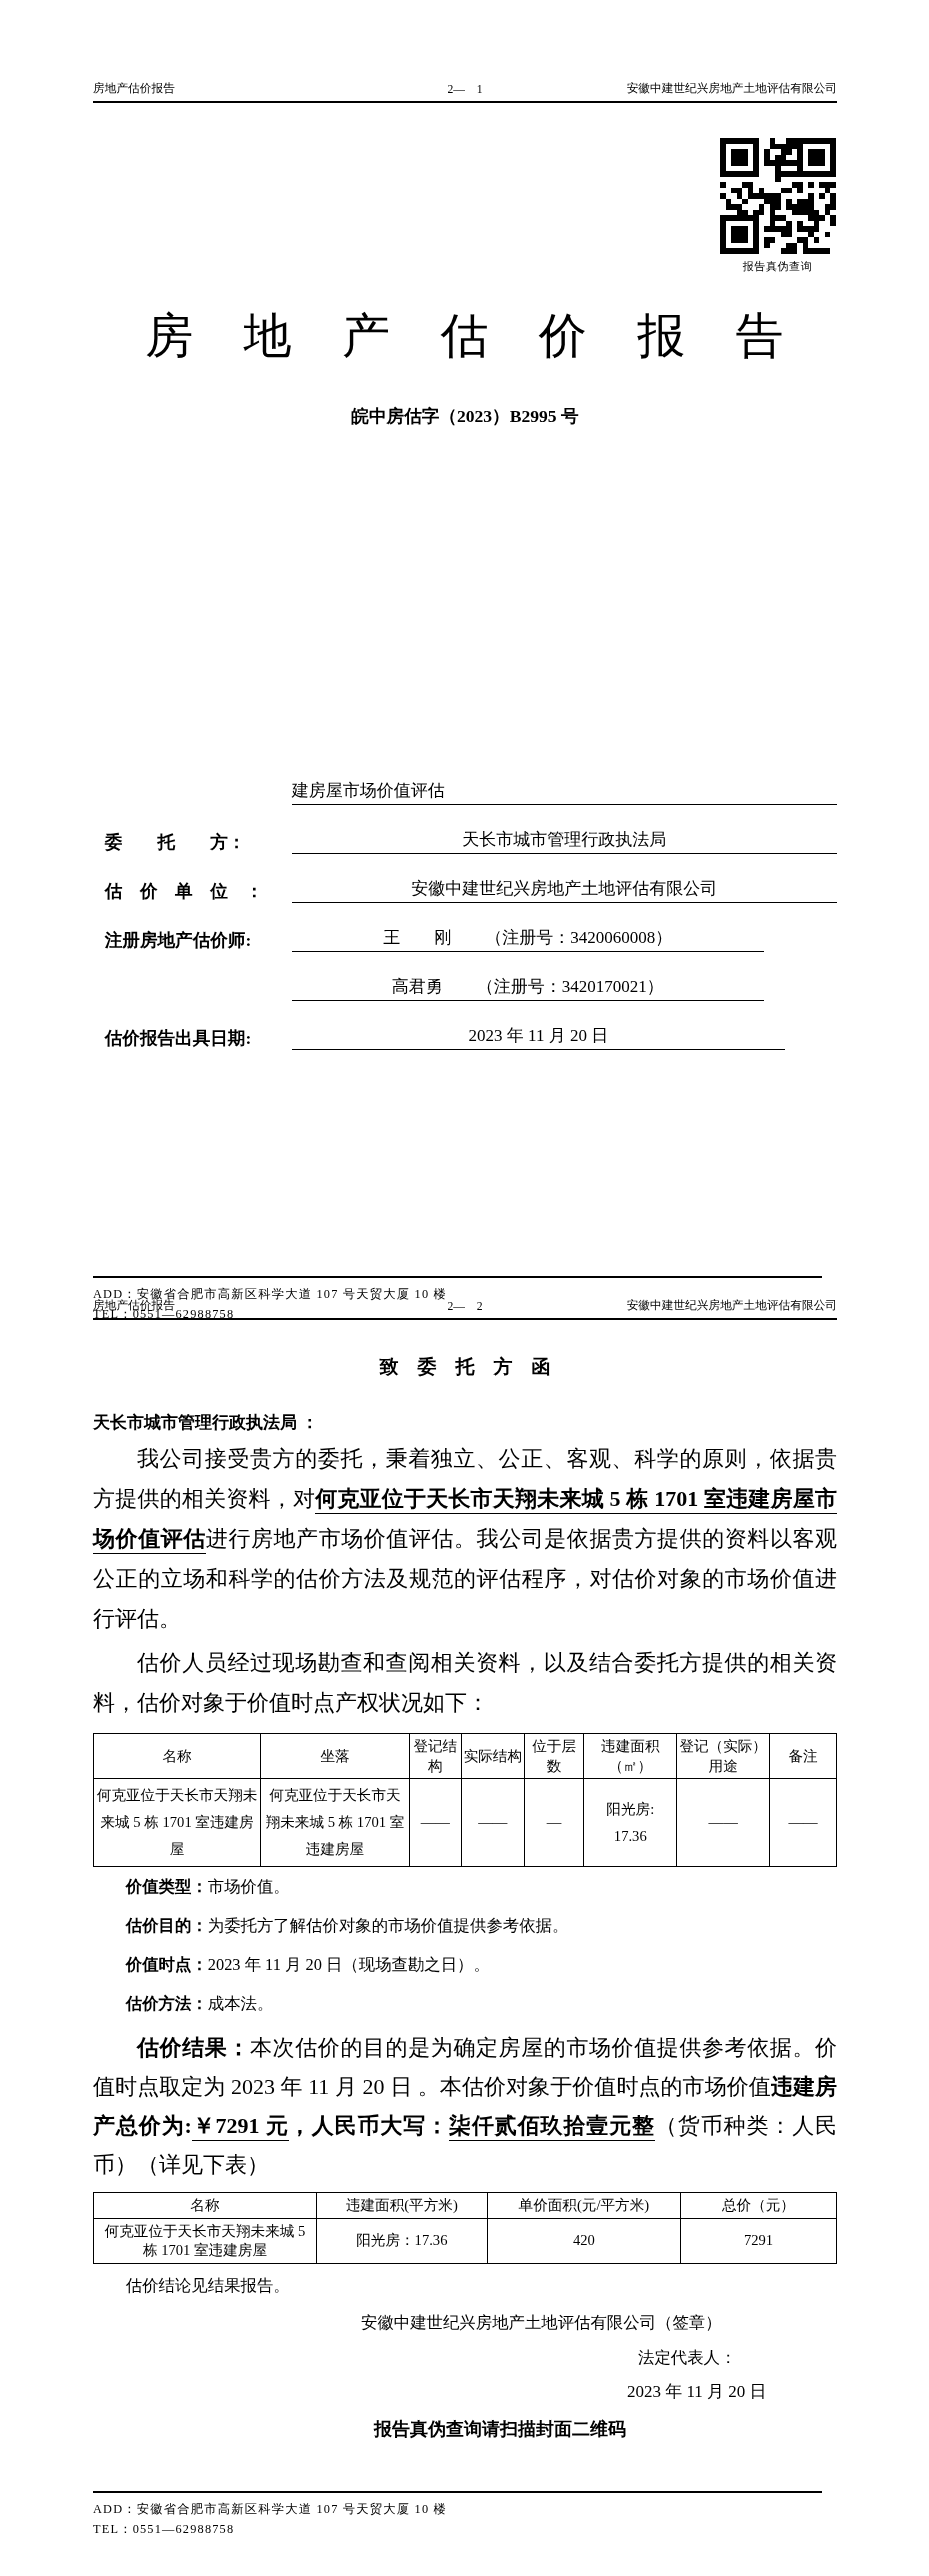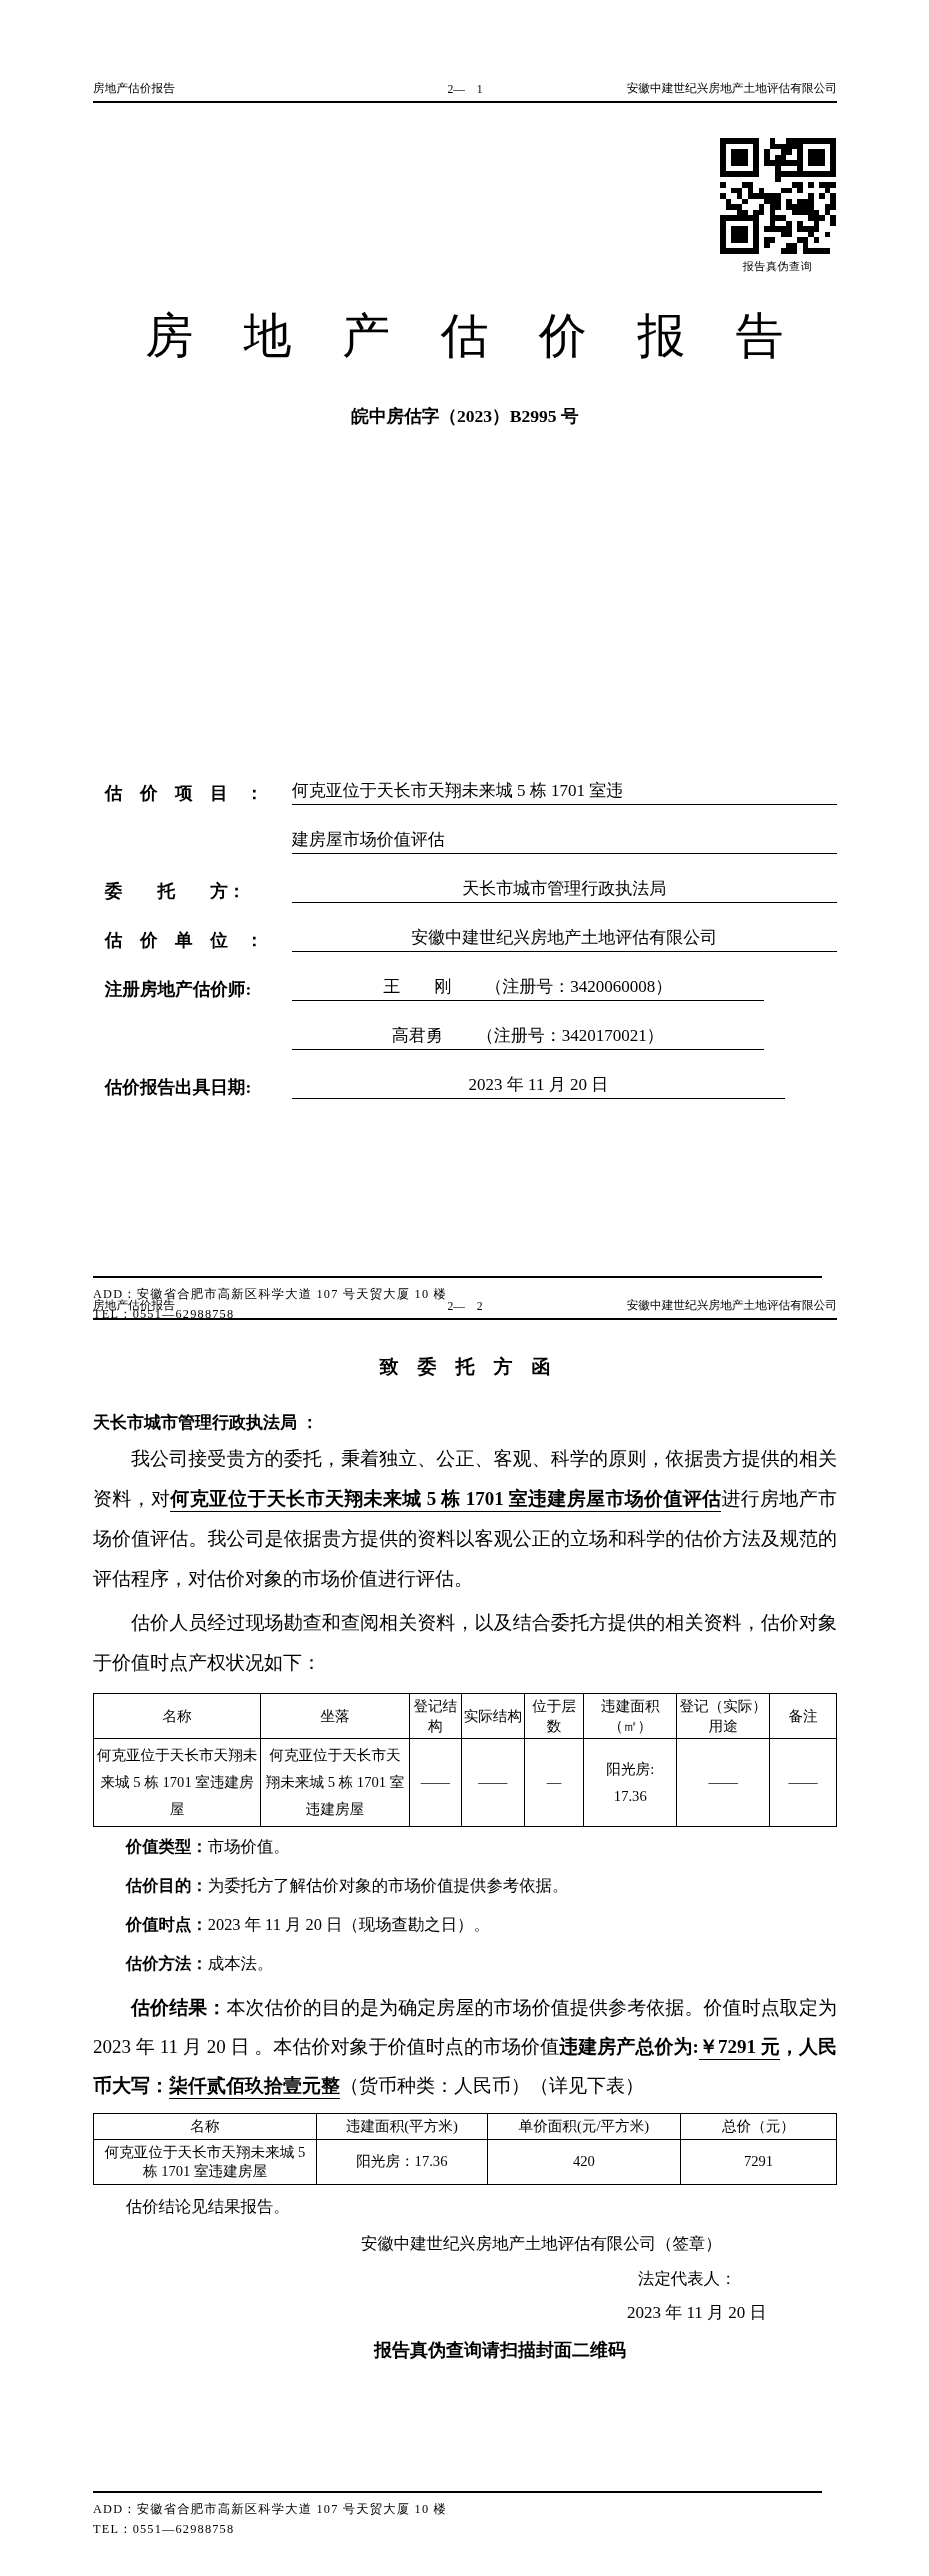--- a/index.html
+++ b/index.html
@@ -30,21 +30,21 @@
   .frow.short2 .fval{margin-right:52px;}
 
   .pg-footer{position:absolute;left:0;right:15px;font-size:12.3px;margin-top:48px;}
   #p1 .pg-footer{top:1228px;}
   #p2 .pg-footer{top:1154px;}
   .pg-footer .hr{margin:0 0 5.9px;}
   .pg-footer div{line-height:20px;letter-spacing:1.2px;}
 
   .p2-title{margin-top:34px;text-align:center;font-size:19px;font-weight:bold;}
   .addressee{margin-top:30.5px;font-size:17px;font-weight:bold;}
-  .body-p{font-size:19px;line-height:40px;text-align:justify;text-indent:2em;margin:4.7px 0 0;}
+  .body-p{font-size:22px;line-height:40px;text-align:justify;text-indent:2em;margin:4.7px 0 0;}
   .b{font-weight:bold;}
   .u{border-bottom:1.8px solid #000;padding-bottom:2.3px;}
 
   table{border-collapse:collapse;width:100%;table-layout:fixed;}
   .t1{margin-top:9.4px;font-size:14.6px;border:1.8px solid #000;}
   .t1 th,.t1 td{border:1.2px solid #000;text-align:center;vertical-align:middle;padding:2.3px 1.8px;font-weight:normal;line-height:20px;}
   .t1 tbody td{height:82px;line-height:27px;}
   .area-cell{white-space:pre-line;}
 
   .info-line{font-size:16.4px;line-height:39px;text-indent:2em;margin:0;}
@@ -306,24 +306,20 @@
           </svg>
         <div class="qr-cap">报告真伪查询</div>
       </div>
     </div>
 
     <h1 class="main-title">房　地　产　估　价　报　告</h1>
     <div class="doc-no">皖中房估字（2023）B2995 号</div>
 
     <div class="fields">
       <div class="frow">
-        <span class="flabel">估　价　项　目　：</span>
-        <span class="fval">何克亚位于天长市天翔未来城 5 栋 1701 室违</span>
-      </div>
-      <div class="frow">
         <span class="flabel"></span>
         <span class="fval">建房屋市场价值评估</span>
       </div>
       <div class="frow">
         <span class="flabel">委　　托　　方：</span>
         <span class="fval center">天长市城市管理行政执法局</span>
       </div>
       <div class="frow">
         <span class="flabel">估　价　单　位　：</span>
         <span class="fval center">安徽中建世纪兴房地产土地评估有限公司</span>

